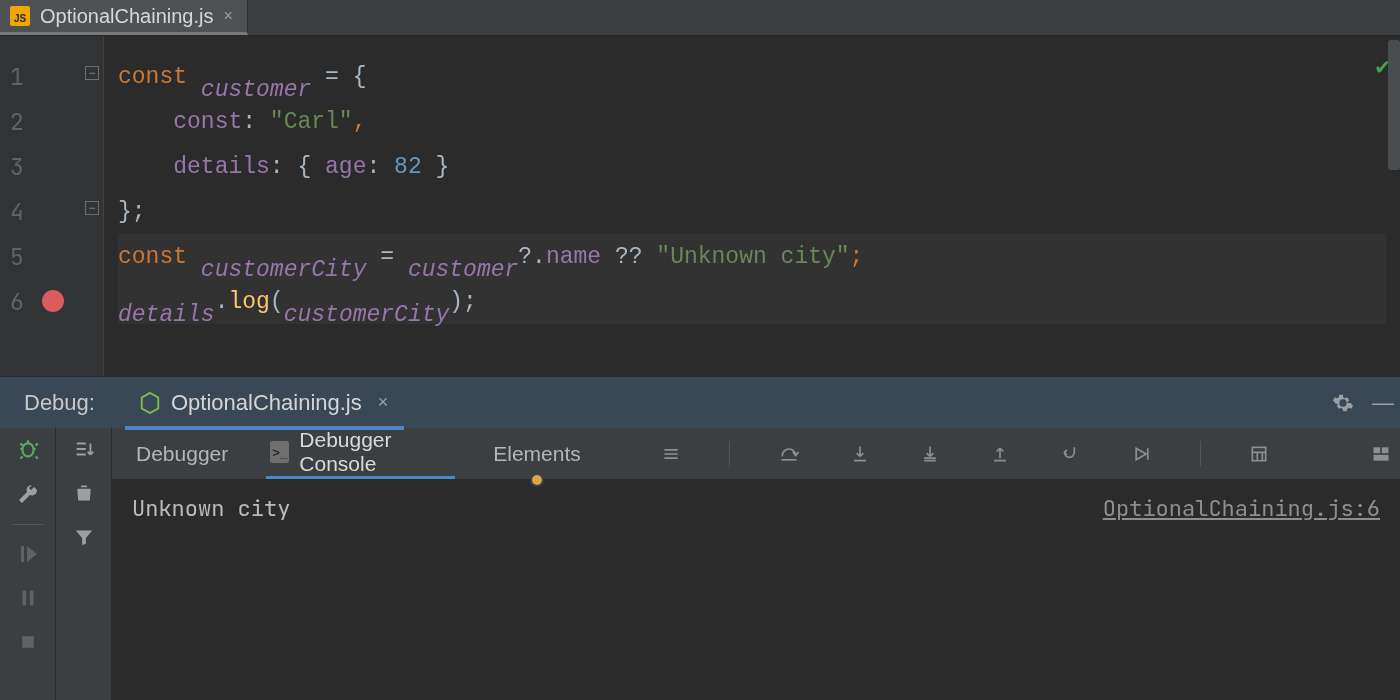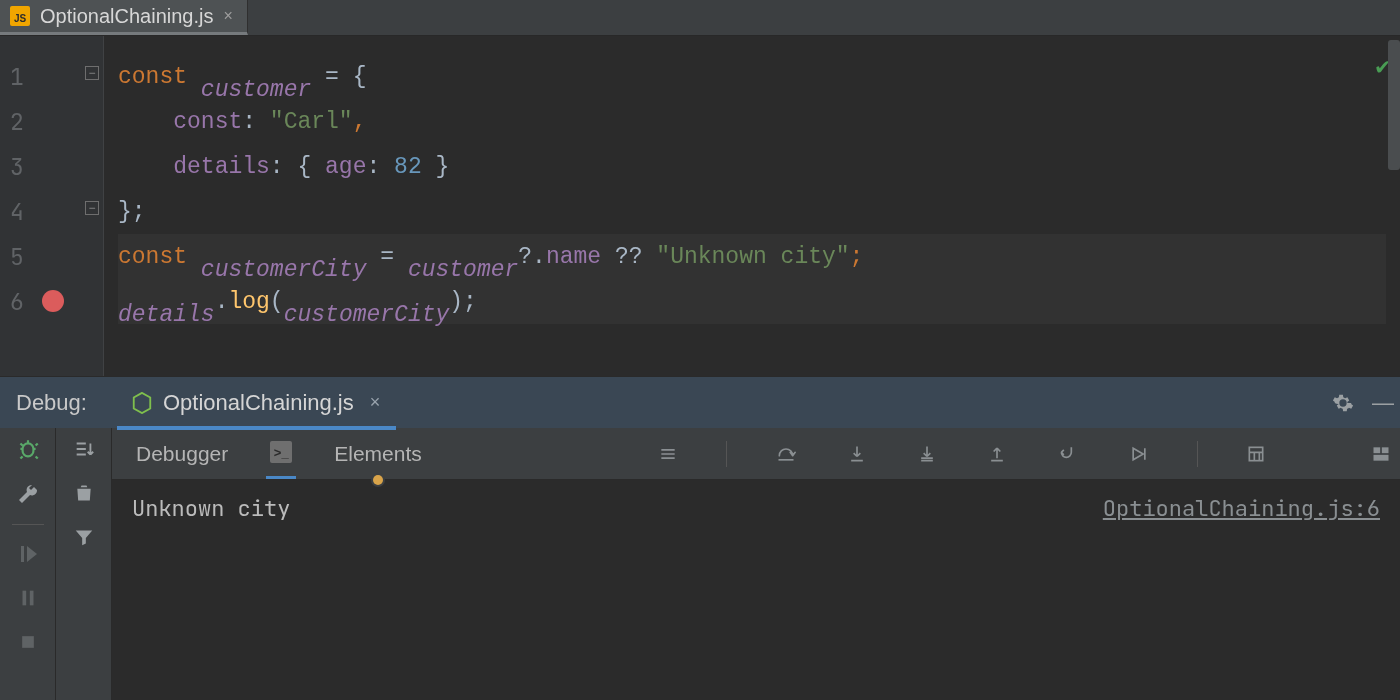--- a/index.html
+++ b/index.html
@@ -75,21 +75,21 @@
   }
   .scrollthumb{
     position:absolute; right:0; top:4px; width:12px; height:130px;
     background:#4a4d4f; border-radius:3px;
   }
 
   
   .debug-header{
     display:flex; align-items:center; height:52px;
     background:#3a4754; border-top:1px solid #2a2a2a;
-    padding-left:14px;
+    padding-left:22px;
   }
   .debug-header .lbl{ font-size:22px; color:#c9c9c9; padding-right:30px; padding-left:2px;}
   .run-tab{
     display:flex; align-items:center; gap:10px; height:100%;
     padding:0 16px 0 14px; font-size:22px; color:#d5d5d5;
     border-bottom:4px solid #4a88c7; position:relative; top:2px;
   }
   .node-icon{ width:22px;height:22px; color:#7fbf4d; }
   .run-tab .close{ color:#99a3ad; font-size:18px; margin-left:6px;}
   .debug-header .spacer{flex:1;}
@@ -263,20 +263,21 @@
     </span>
   </div>
 
   <div class="console-area">
     <div class="tool-tabs">
       <div class="ttab">
           <span>Debugger</span>
         </div>
       <div class="ttab active">
         <span class="term-icon">&gt;_</span>
+        <span>Debugger Console</span>
       </div>
       <div class="ttab yb">
           <span>Elements</span>
         </div>
       <div class="gap"></div>
       <span class="tool-ico">
         <svg width="20" height="20" viewBox="0 0 24 24" fill="none" stroke="currentColor" stroke-width="2">
             <path d="M4 7h16M4 12h16M4 17h16"></path>
           </svg>
       </span>

